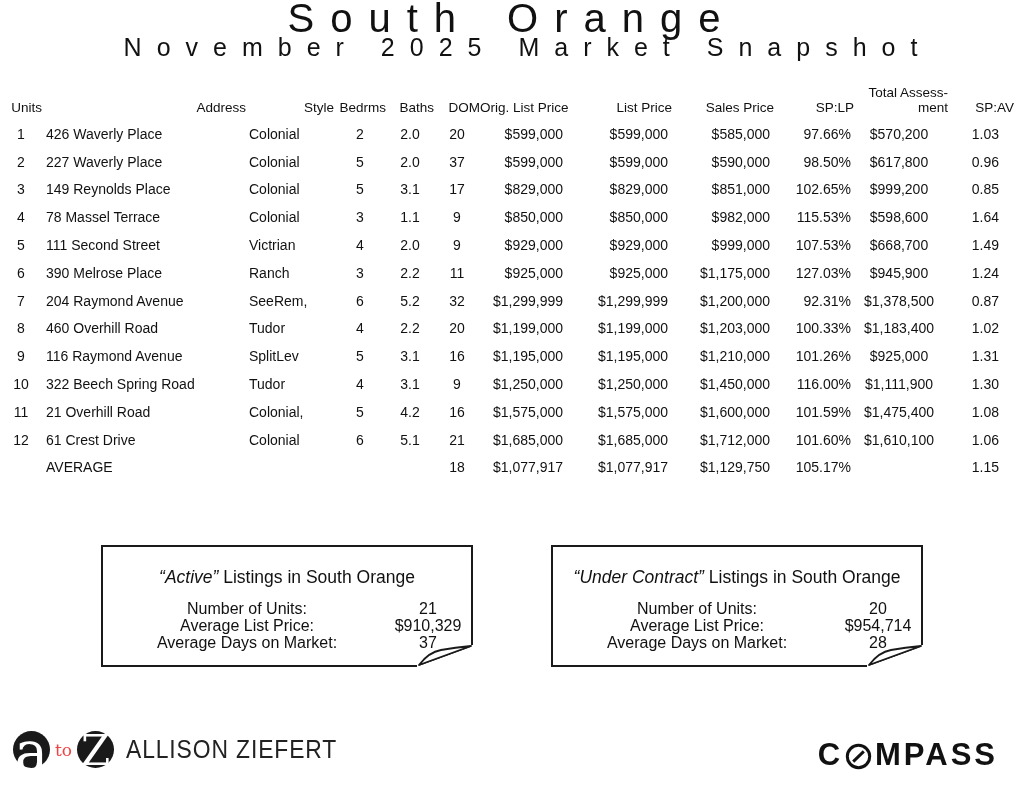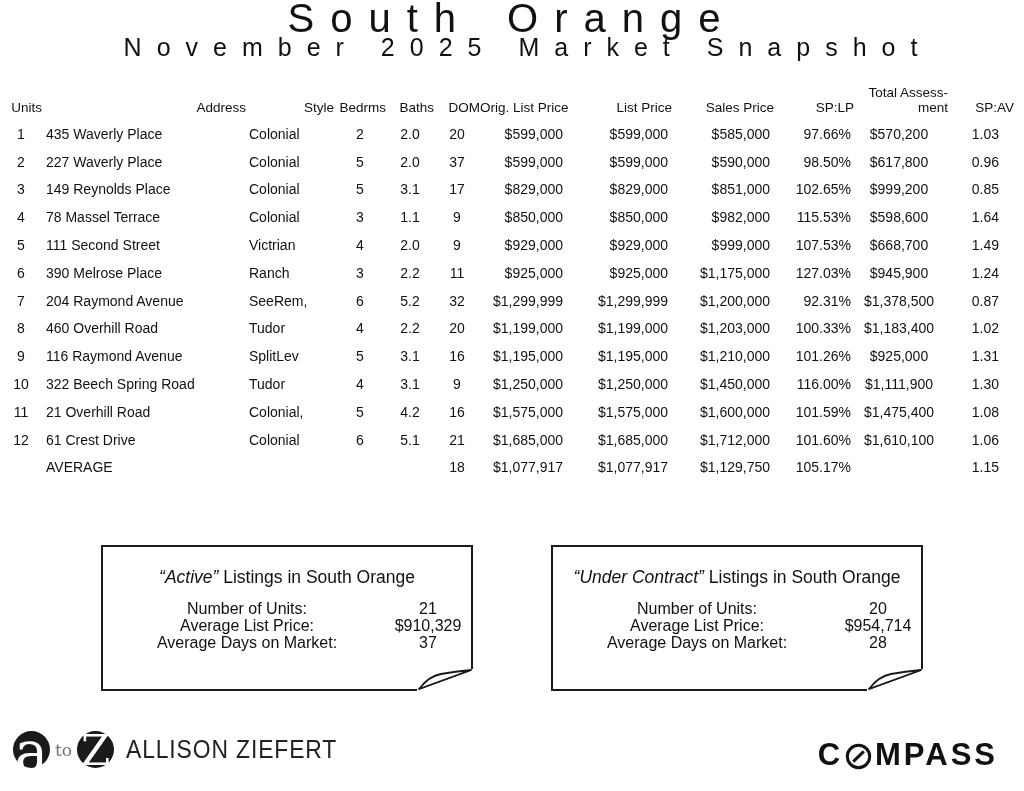--- a/index.html
+++ b/index.html
@@ -24,39 +24,39 @@
   .listings td:nth-child(3){text-align:left;padding-left:3px;}
   .listings td:nth-child(4),.listings td:nth-child(5),.listings td:nth-child(6){text-align:center;}
   .listings td:nth-child(7){text-align:right;padding-right:3px;}
   .listings td:nth-child(8){text-align:right;padding-right:4px;}
   .listings td:nth-child(9){text-align:right;padding-right:4px;}
   .listings td:nth-child(10){text-align:right;padding-right:3px;}
   .listings td:nth-child(11){text-align:center;padding-right:4px;}
   .listings td:nth-child(12){text-align:right;padding-right:15px;}
 
   
-  .note-box{position:absolute;top:545px;width:372px;height:146px;box-sizing:border-box;
+  .note-box{position:absolute;top:545px;width:372px;height:122px;box-sizing:border-box;
       border:2px solid #1a1a1a;background:#fff;}
   .note-box.left{left:101px;} .note-box.right{left:551px;}
   .box-title{margin-top:20px;text-align:center;font-size:17.5px;white-space:nowrap;}
   .box-title .quoted{font-style:italic;}
   .box-stats{margin:12px 0 0 6px;font-size:16px;line-height:17px;text-align:center;}
   .stat-row{display:flex;}
   .stat-label{width:276px;}
   .stat-value{flex:1;}
   .fold{position:absolute;right:-2px;bottom:-2px;display:block;}
 
   
   .az-logo{position:absolute;left:13px;top:731px;display:flex;align-items:center;}
   .az-circle{width:37px;height:37px;border-radius:50%;background:#1a1a1a;color:#fff;
       display:flex;align-items:center;justify-content:center;
       font-family:"DejaVu Serif",serif;overflow:visible;flex:0 0 auto;}
   .a-glyph{font-size:56px;line-height:1;margin-top:4px;}
   .z-glyph{font-size:42px;line-height:1;margin-top:2px;}
-  .az-to{font-family:"DejaVu Serif",serif;font-size:17px;color:#737373;margin:0 5px;}
+  .az-to{font-family:"DejaVu Serif",serif;font-size:17px;color:#ef4444;margin:0 5px;}
   .az-text{margin-left:12px;}
   .az-name{font-size:26px;letter-spacing:1px;color:#222;transform:scaleX(0.88);
       transform-origin:left center;white-space:nowrap;}
   .az-tagline{font-size:13px;letter-spacing:3.5px;color:#555;margin-top:3px;white-space:nowrap;}
   .compass-logo{position:absolute;top:737px;right:26px;display:flex;align-items:center;
       font-size:31px;font-weight:600;letter-spacing:3px;color:#111;white-space:nowrap;}
   .compass-o{margin:2px 2px 0 1px;display:block;}
 </style>
 </head>
 <body>
@@ -92,21 +92,21 @@
       <th>Sales Price</th>
       <th>SP:LP</th>
       <th>Total Assess-
 ment</th>
       <th>SP:AV</th>
     </tr>
   </thead>
   <tbody>
       <tr>
         <td>1</td>
-        <td>435 Waverly Place</td>
+        <td>426 Waverly Place</td>
         <td>Colonial</td>
         <td>2</td>
         <td>2.0</td>
         <td>20</td>
         <td>$599,000</td>
         <td>$599,000</td>
         <td>$585,000</td>
         <td>97.66%</td>
         <td>$570,200</td>
         <td>1.03</td>

